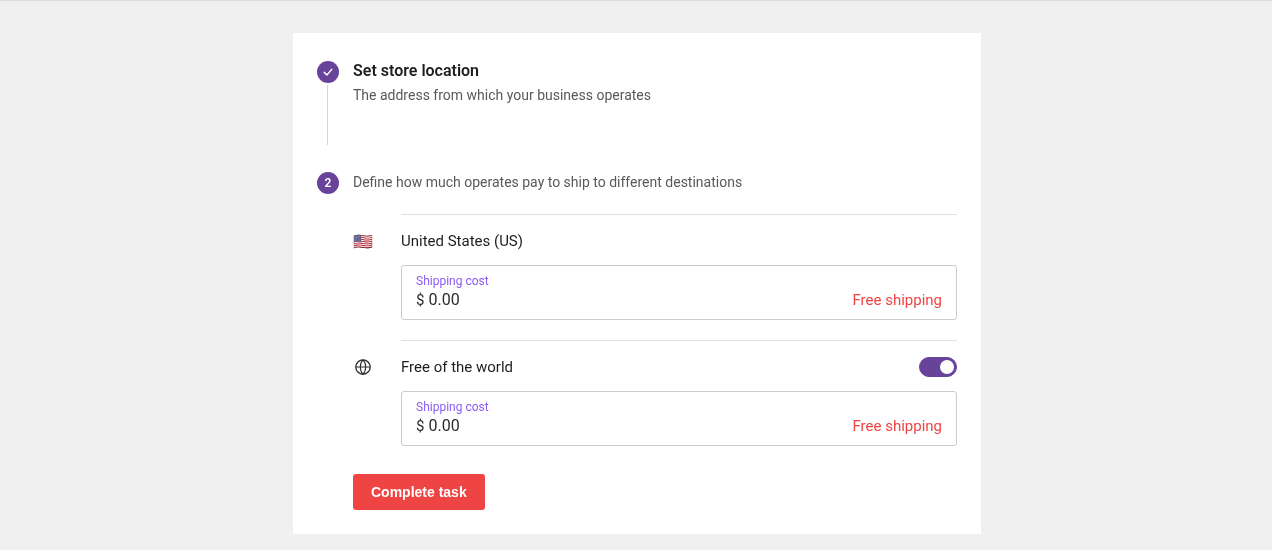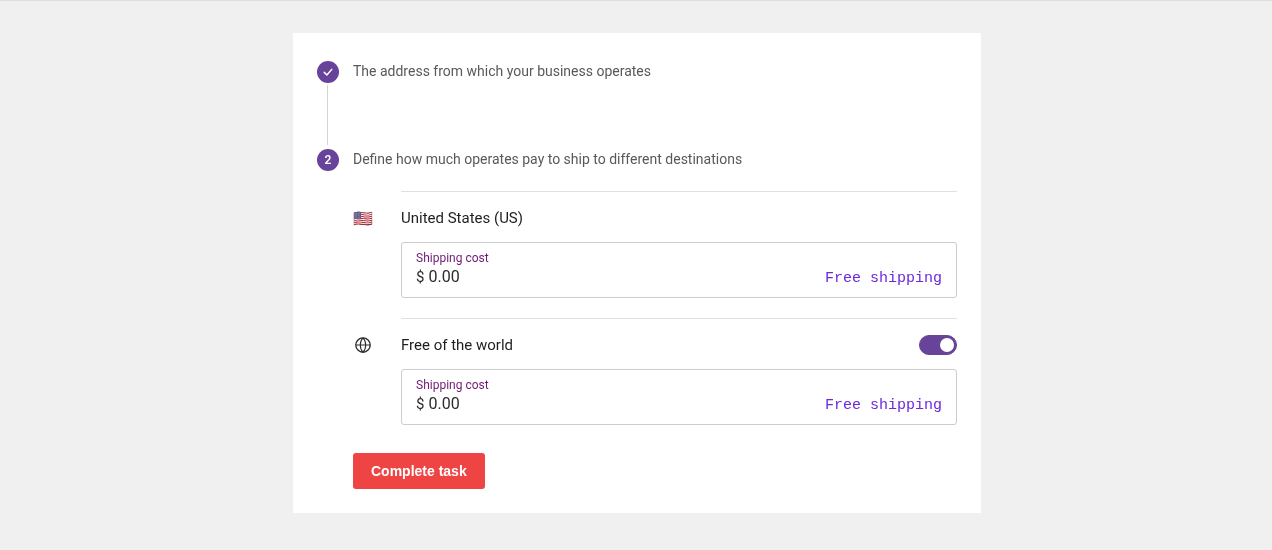--- a/index.html
+++ b/index.html
@@ -131,41 +131,40 @@
       margin-top: 14px;
       border: 1px solid #ccc;
       border-radius: 3px;
       padding: 8px 14px 10px 14px;
       display: flex;
       flex-direction: column;
       position: relative;
     }
     .cost-label {
       font-size: 12px;
-      color: #701a75;
+      color: #8b5cf6;
       margin-bottom: 2px;
     }
     .cost-row {
       display: flex;
       align-items: baseline;
     }
     .cost-currency {
       font-size: 15px;
       color: #2c2c2c;
       margin-right: 4px;
     }
     .cost-value {
       font-size: 16px;
       color: #2c2c2c;
       flex: 1;
     }
     .cost-badge {
       font-size: 15px;
-      color: #6d28d9;
-      font-family: Liberation Mono, monospace;
+      color: #ef4444;
     }
     .complete-btn {
       margin: 28px 0 24px 60px;
       background: #ef4444;
       color: #fff;
       border: none;
       border-radius: 3px;
       padding: 10px 18px;
       font-size: 14px;
       font-weight: 600;
@@ -184,20 +183,21 @@
 <div class="card">
 
   
   <div class="step-row">
     <div class="step-badge">
       <svg viewBox="0 0 16 16">
         <path d="M3 8.5 L6.5 12 L13 4.5" stroke="#fff" stroke-width="2" fill="none" stroke-linecap="round" stroke-linejoin="round"></path>
       </svg>
     </div>
     <div class="step-text">
+      <div class="step-title">Set store location</div>
       <div class="step-desc">The address from which your business operates</div>
     </div>
     <div class="connector"></div>
   </div>
 
   
   <div class="step-row step2-row">
     <div class="step-badge">
       <span>2</span>
     </div>

